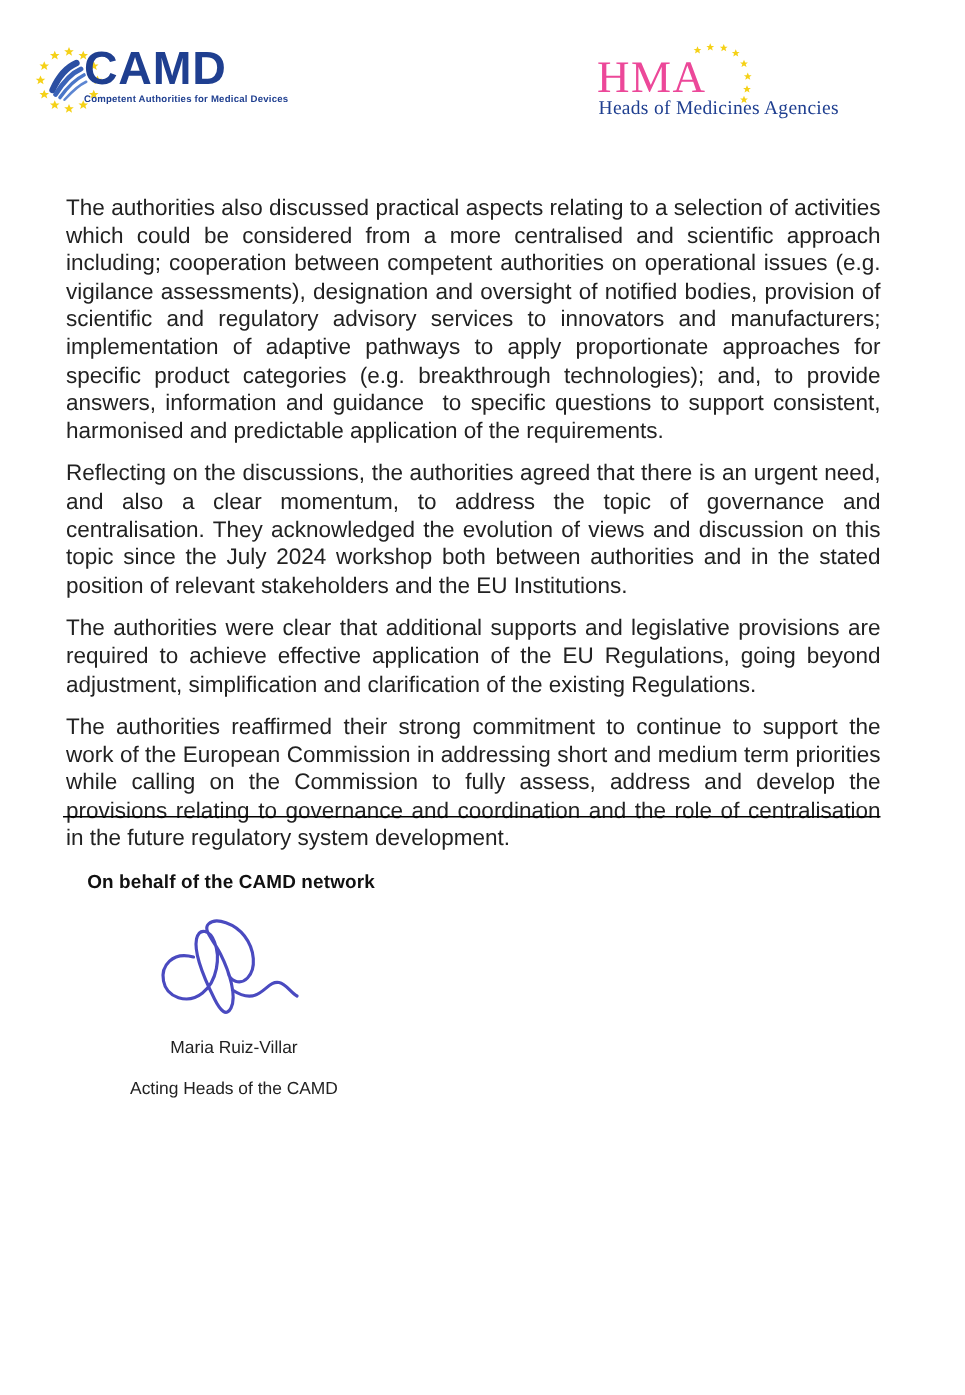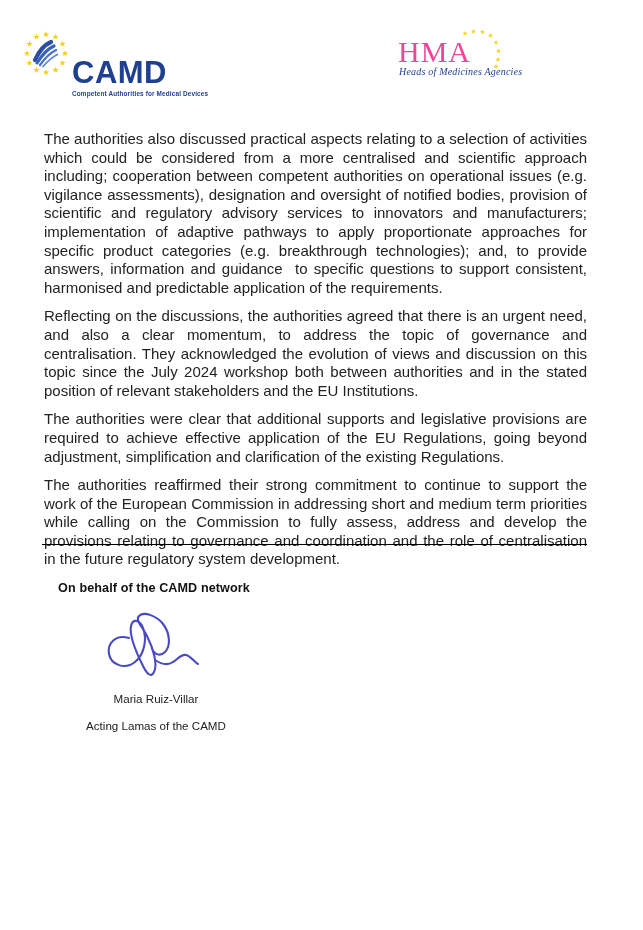--- a/index.html
+++ b/index.html
@@ -34,24 +34,23 @@
   }
   .camd-stars {
     position: absolute;
     left: 0;
     top: 2px;
     width: 48px;
     height: 48px;
   }
   .camd-wordmark {
     position: absolute;
-    left: 50px;
+    left: 34px;
     top: 2px;
     width: 150px;
-    margin-top: 27px;
   }
   .camd-name {
     font-family: "Liberation Sans", sans-serif;
     font-weight: bold;
     font-size: 31px;
     letter-spacing: 0.5px;
     color: #1f3f90;
     line-height: 32px;
     white-space: nowrap;
   }
@@ -81,26 +80,25 @@
     letter-spacing: 1px;
     color: #ec4899;
     line-height: 32px;
     white-space: nowrap;
   }
   .hma-sub {
     position: absolute;
     left: 1px;
     top: 39px;
     font-family: "Liberation Serif", serif;
-    font-size: 10px;
+    font-size: 13px;
     letter-spacing: 0.2px;
     color: #1f3f90;
     line-height: 9px;
     white-space: nowrap;
-    font-style: italic;
   }
   .hma-stars {
     position: absolute;
     left: 58px;
     top: 0px;
     width: 62px;
     height: 44px;
   }
 
   
@@ -293,17 +291,17 @@
     <div class="sig-heading">On behalf of the CAMD network</div>
     <div class="sig-image">
       <svg width="110" height="88" viewBox="0 0 110 88" aria-hidden="true">
         <g fill="none" stroke="#4a4ac0" stroke-width="2.1" stroke-linecap="round" stroke-linejoin="round">
           <path d="M30 38 C16 34, 8 44, 10 54 C12 65, 26 70, 36 62 C46 54, 48 38, 44 28 C41 20, 34 18, 32 26 C30 36, 38 54, 44 66 C48 74, 52 78, 55 72 C59 64, 54 48, 48 36 C43 26, 36 20, 40 16 C45 11, 58 16, 64 24 C71 33, 72 46, 66 52 C61 57, 54 54, 53 48"></path>
           <path d="M56 60 C62 64, 68 66, 74 62 C79 59, 82 54, 87 55 C92 56, 95 62, 99 64"></path>
         </g>
       </svg>
     </div>
     <div class="sig-name">Maria Ruiz-Villar</div>
-    <div class="sig-title">Acting Lamas of the CAMD</div>
+    <div class="sig-title">Acting Heads of the CAMD</div>
   </div>
 
 
 </div>
 
 </body></html>

